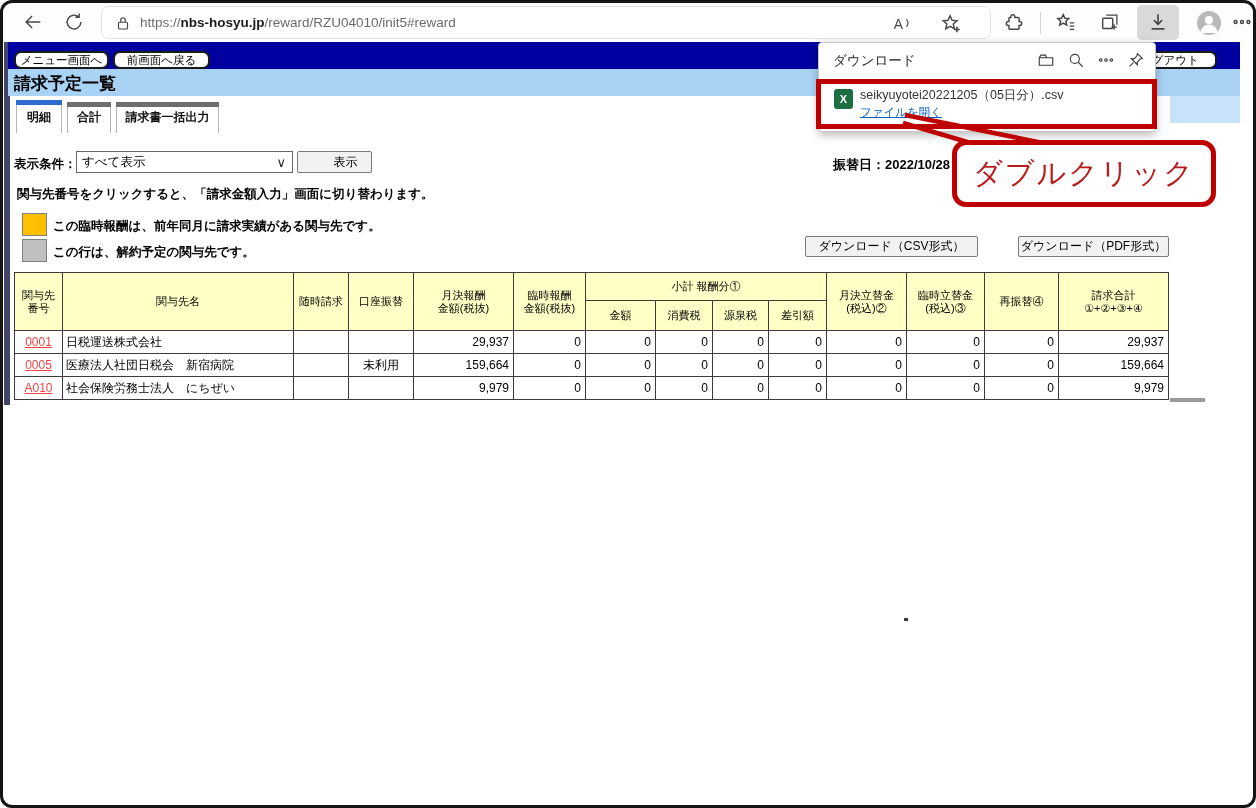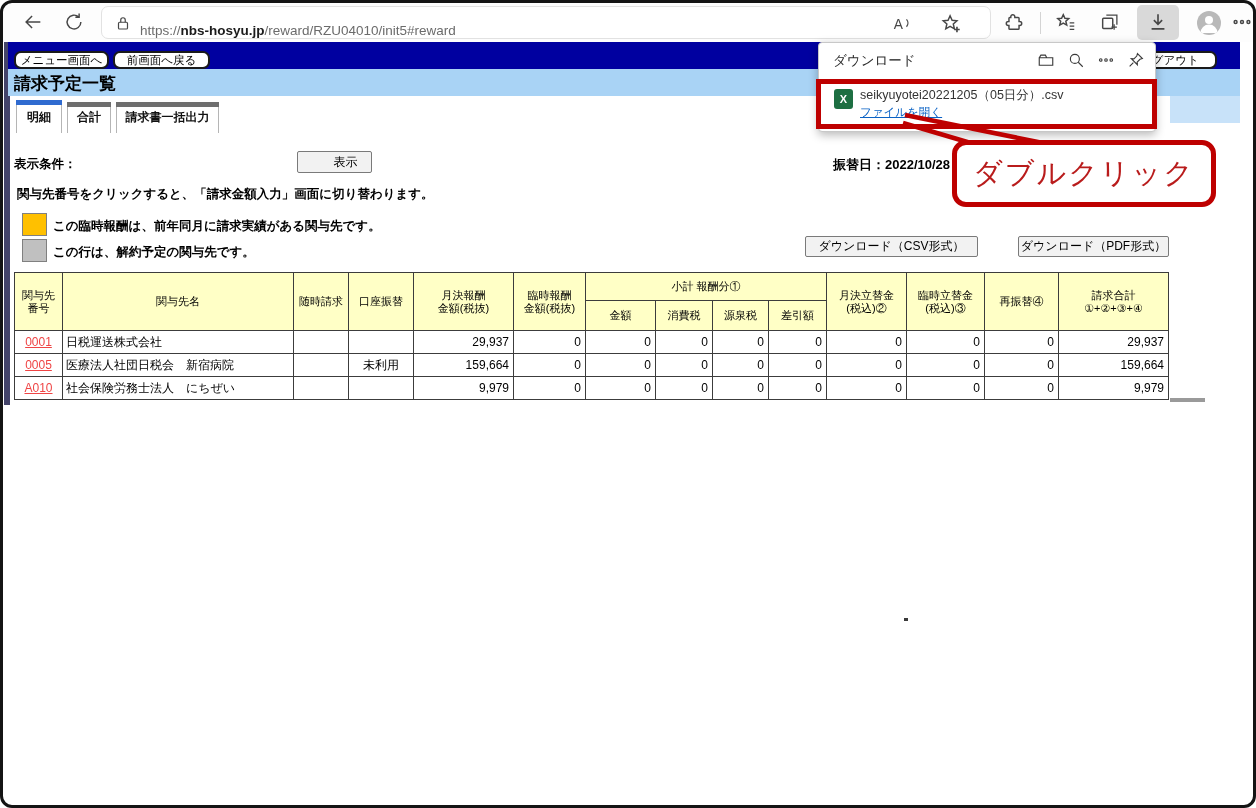--- a/index.html
+++ b/index.html
@@ -5,21 +5,21 @@
   * { margin:0; padding:0; box-sizing:border-box; }
   html,body { width:1256px; height:808px; background:#fff; font-family:"Liberation Sans", sans-serif; }
   .stage { position:relative; width:1256px; height:808px; overflow:hidden; background:#fff; }
   .frame { position:absolute; inset:0; border:3px solid #141414; border-radius:12px; pointer-events:none; z-index:40; }
 
   
   .toolbar { position:absolute; left:3px; right:3px; top:3px; height:39px; background:#fdfdfd; z-index:2; }
   .tb-icon { position:absolute; width:22px; height:22px; color:#474747; }
   .tb-icon svg { width:100%; height:100%; stroke:#474747; fill:none; stroke-width:1.6; }
   .addr { position:absolute; left:98px; top:3px; width:890px; height:33px; background:#fff; border:1px solid #e2e2e2; border-radius:7px; }
-  .url { position:absolute; left:38px; top:16px; font-size:13.5px; color:#6b6b6b; white-space:nowrap; }
+  .url { position:absolute; left:38px; top:8px; font-size:13.5px; color:#6b6b6b; white-space:nowrap; }
   .url b { color:#1b1b1b; font-weight:bold; }
   .tb-sep { position:absolute; left:1037px; top:9px; width:1px; height:22px; background:#d4d4d4; }
   .dl-highlight { position:absolute; left:1134px; top:2px; width:42px; height:35px; background:#d9d9d9; border-radius:5px; }
   .avatar { position:absolute; left:1194px; top:8px; width:24px; height:24px; border-radius:50%; background:#b9b9b9; overflow:hidden; }
   .avatar svg { width:100%; height:100%; fill:#fff; stroke:none; }
 
   
   .edge-artifact { position:absolute; left:4px; top:42px; width:6px; height:363px; background:#44446a; z-index:1; }
   .navybar { position:absolute; left:8px; top:42px; width:1232px; height:27px; background:#0000a0; z-index:1; }
   .bluebar { position:absolute; left:8px; top:69px; width:1232px; height:27px; background:#a9d3f5; z-index:1; }
@@ -164,20 +164,24 @@
   <div class="tab tab-idle" style="left:67px;top:102px;width:44px;height:31px;">
     <span class="bar"></span>
     <span class="lbl">合計</span>
   </div>
   <div class="tab tab-idle" style="left:116px;top:102px;width:103px;height:31px;">
     <span class="bar"></span>
     <span class="lbl">請求書一括出力</span>
   </div>
 
   <span class="lbl-bold" style="left:14px;top:156px;">表示条件：</span>
+  <div class="select">
+    <span>すべて表示</span>
+    <span class="chev">∨</span>
+  </div>
   <button class="btn" style="left:297px;top:151px;width:75px;height:22px;padding-left:22px;">表示</button>
   <span class="lbl-bold" style="left:833px;top:156px;font-size:13px;text-align:center;">振替日：2022/10/28</span>
 
   <span class="lbl-bold" style="left:17px;top:186px;">関与先番号をクリックすると、「請求金額入力」画面に切り替わります。</span>
 
   <span class="swatch" style="top: 213px; background-color: rgb(255, 192, 0);"></span>
   <span class="lbl-bold" style="left:53px;top:218px;">この臨時報酬は、前年同月に請求実績がある関与先です。</span>
   <span class="swatch" style="top: 239px; background-color: rgb(192, 192, 192);"></span>
   <span class="lbl-bold" style="left:53px;top:244px;">この行は、解約予定の関与先です。</span>
 

